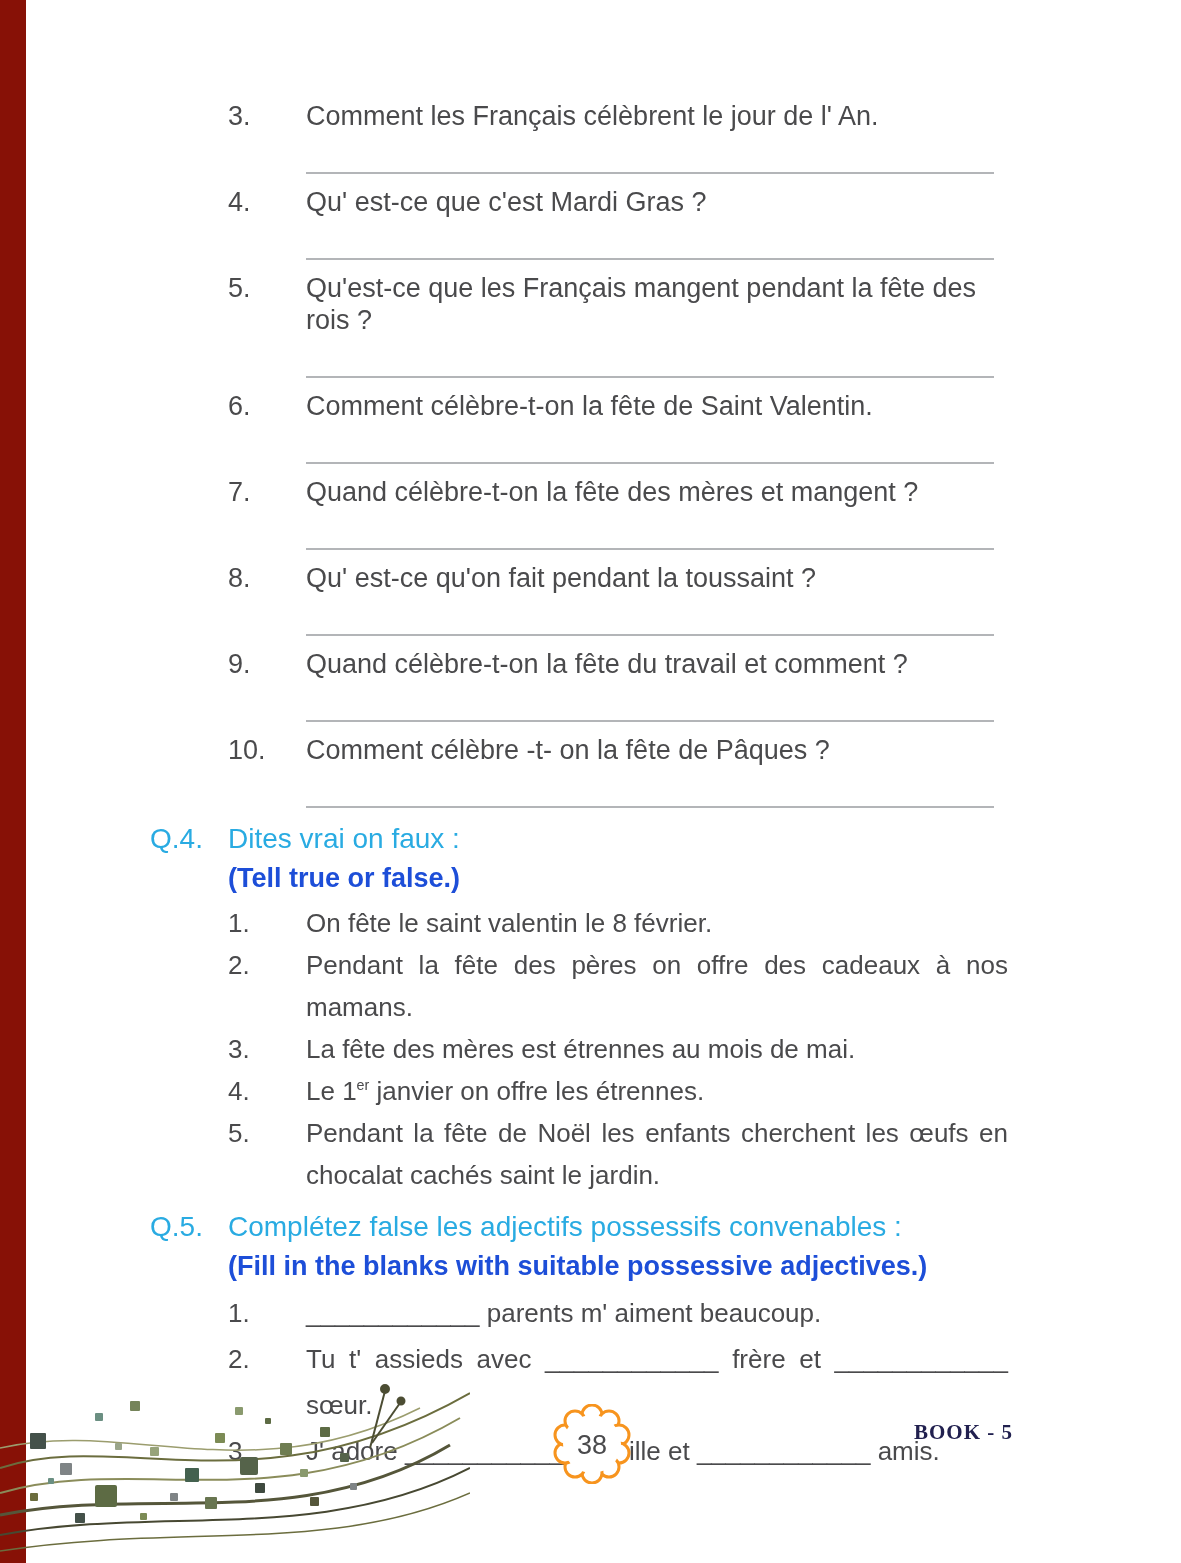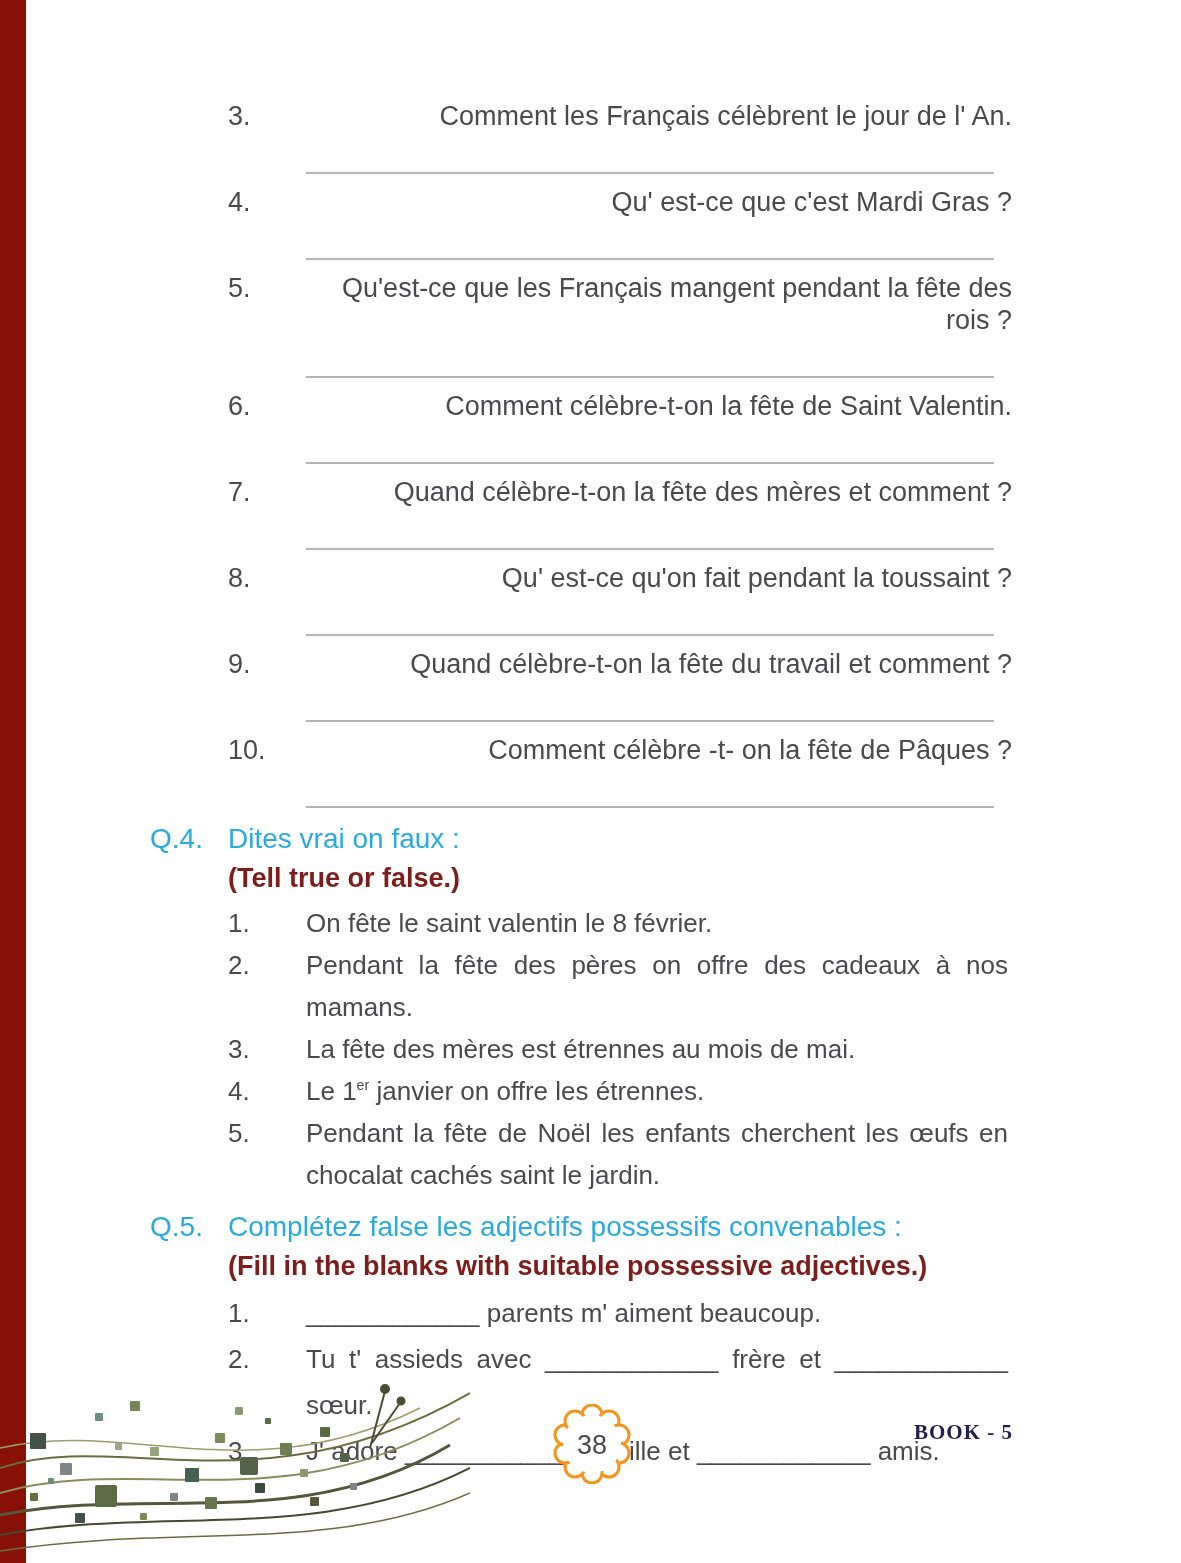--- a/index.html
+++ b/index.html
@@ -15,30 +15,30 @@
     position:absolute; left:0; top:0;
     width:26px; height:100%;
     background:#871106;
   }
   .content {
     position:absolute; left:150px; top:100px; width:862px;
   }
   
   .qa-item { display:flex; margin-left:78px; font-size:27px; line-height:32px; }
   .qa-num { width:78px; flex-shrink:0; }
-  .qa-text { flex:1;text-align:right; }
+  .qa-text { flex:1; }
   .answer-line {
     margin-left:156px; width:688px; height:0;
     border-bottom:2px solid #b3b5b8;
     margin-top:40px; margin-bottom:12px;
   }
   
   .q-heading { display:flex; margin-top:14px; font-size:28px; font-weight:normal; color:#29abe2; line-height:34px; }
   .q-label { width:78px; flex-shrink:0; }
-  .q-subtitle { margin-left:78px; margin-top:6px; font-size:27px; font-weight:bold; color:#7f1d1d; line-height:32px; }
+  .q-subtitle { margin-left:78px; margin-top:6px; font-size:27px; font-weight:bold; color:#1d4ed8; line-height:32px; }
   
   .sub-list { margin-top:8px; }
   .sub-item { display:flex; margin-left:78px; font-size:26px; line-height:42px; }
   .sub-item .qa-text { text-align:justify; padding-right:4px; }
   .q5 .sub-item { line-height:46px; }
   .sup { font-size:0.55em; vertical-align:super; line-height:0; }
   
   .page-badge { position:absolute; left:552px; top:1404px; width:80px; height:80px; }
   .book-label {
     position:absolute; right:168px; top:1420px;
@@ -83,21 +83,21 @@
       <div class="qa-item">
         <span class="qa-num">6.</span>
         <span class="qa-text">Comment célèbre-t-on la fête de Saint Valentin.</span>
       </div>
       <div class="answer-line"></div>
     </div>
 
     <div>
       <div class="qa-item">
         <span class="qa-num">7.</span>
-        <span class="qa-text">Quand célèbre-t-on la fête des mères et comment ?</span>
+        <span class="qa-text">Quand célèbre-t-on la fête des mères et mangent ?</span>
       </div>
       <div class="answer-line"></div>
     </div>
 
     <div>
       <div class="qa-item">
         <span class="qa-num">8.</span>
         <span class="qa-text">Qu' est-ce qu'on fait pendant la toussaint ?</span>
       </div>
       <div class="answer-line"></div>

